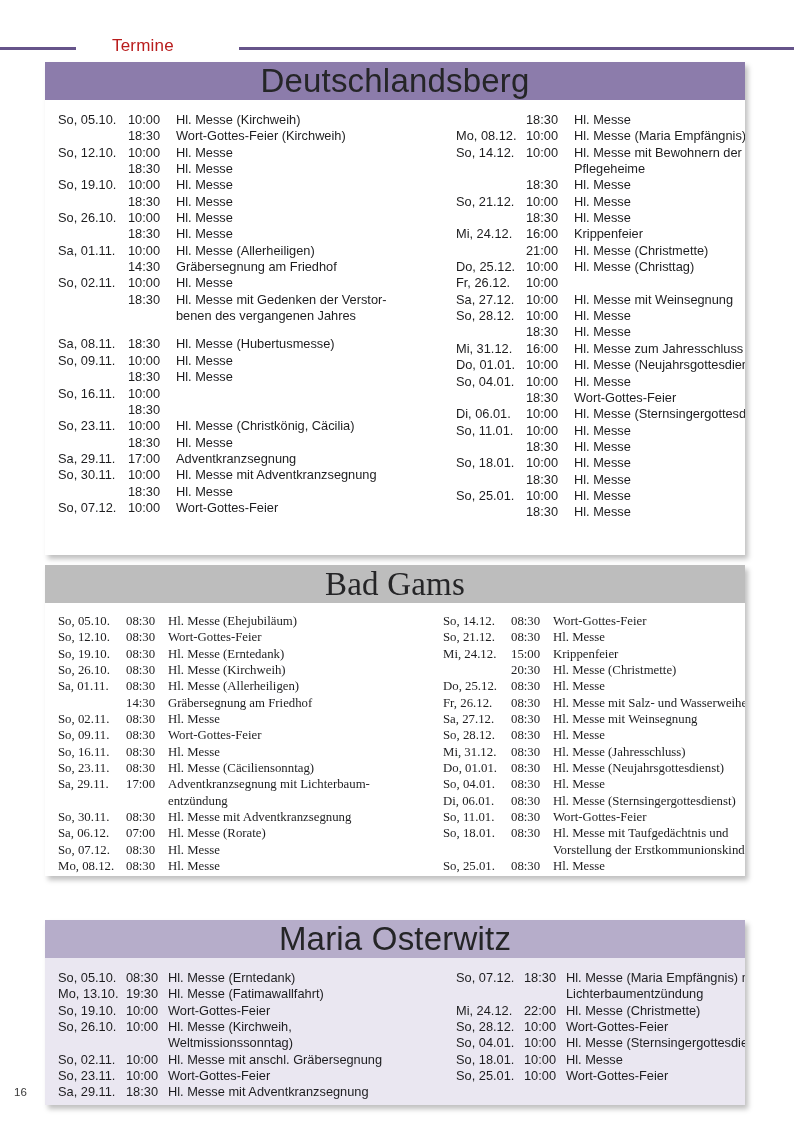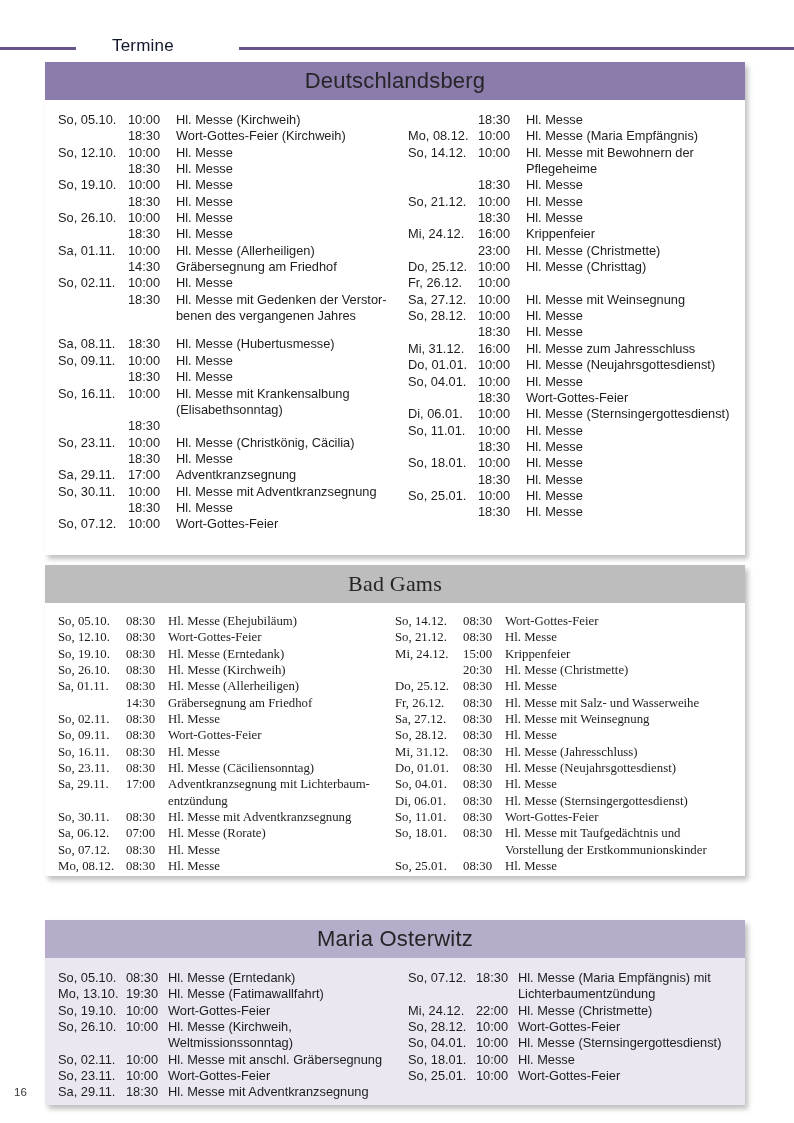--- a/index.html
+++ b/index.html
@@ -7,37 +7,37 @@
   .page {
     position:relative; width:794px; height:1123px; background:#ffffff;
     font-family:"Liberation Sans", sans-serif; color:#1d1d1f; overflow:hidden;
   }
   
   .rule { position:absolute; height:3px; background:#66548a; }
   .rule-left  { left:0;   top:47px; width:76px; }
   .rule-right { left:239px; top:47px; width:555px; }
   .kicker {
     position:absolute; left:112px; top:36px;
-    font-size:17px; font-weight:400; color:#0f172a; letter-spacing:.2px;
+    font-size:17px; font-weight:400; color:#b91c1c; letter-spacing:.2px;
   }
   
   .panel {
     position:absolute; left:45px; width:700px;
     box-shadow:3px 4px 5px rgba(0,0,0,0.25);
   }
   .panel-1 { top:62px; }
   .panel-2 { top:565px;font-family:Liberation Serif, serif; }
   .panel-3 { top:888px;margin-top:32px; }
   .panel-header { height:38px; }
   .panel-header h2 {
-    text-align:center; font-size:22px; font-weight:500; line-height:38px;
+    text-align:center; font-size:33px; font-weight:500; line-height:38px;
     color:#252527; letter-spacing:.2px;
   }
   .panel-body {
-    display:flex; padding:12px 0 0 13px; overflow:hidden; background:#fff;
+    display:flex; padding:12px 0 0 13px; overflow:hidden; background:#fff;gap:48px;
   }
   .panel-1 .panel-body { height:455px; }
   .panel-2 .panel-body { height:273px; padding-top:10px; }
   .panel-3 .panel-body { height:147px; }
   .sched-col { width:337px; flex:0 0 auto; }
   .sched-col + .sched-col { width:350px; padding-left:13px; }
   .panel-2 .sched-col + .sched-col { padding-left:0; }
   
   .row {
     display:grid; grid-template-columns:70px 48px auto;
@@ -139,21 +139,20 @@
             <span class="cell desc">Hl. Messe</span>
           </div>
           <div class="row">
             <span class="cell date"></span>
             <span class="cell time">18:30</span>
             <span class="cell desc">Hl. Messe</span>
           </div>
           <div class="row">
             <span class="cell date">So, 16.11.</span>
             <span class="cell time">10:00</span>
-            <span class="cell desc">Hl. Messe mit Krankensalbung<br>(Elisabethsonntag)</span>
           </div>
           <div class="row">
             <span class="cell date"></span>
             <span class="cell time">18:30</span>
           </div>
           <div class="row">
             <span class="cell date">So, 23.11.</span>
             <span class="cell time">10:00</span>
             <span class="cell desc">Hl. Messe (Christkönig, Cäcilia)</span>
           </div>
@@ -214,21 +213,21 @@
             <span class="cell time">18:30</span>
             <span class="cell desc">Hl. Messe</span>
           </div>
           <div class="row">
             <span class="cell date">Mi, 24.12.</span>
             <span class="cell time">16:00</span>
             <span class="cell desc">Krippenfeier</span>
           </div>
           <div class="row">
             <span class="cell date"></span>
-            <span class="cell time">23:00</span>
+            <span class="cell time">21:00</span>
             <span class="cell desc">Hl. Messe (Christmette)</span>
           </div>
           <div class="row">
             <span class="cell date">Do, 25.12.</span>
             <span class="cell time">10:00</span>
             <span class="cell desc">Hl. Messe (Christtag)</span>
           </div>
           <div class="row">
             <span class="cell date">Fr, 26.12.</span>
             <span class="cell time">10:00</span>

